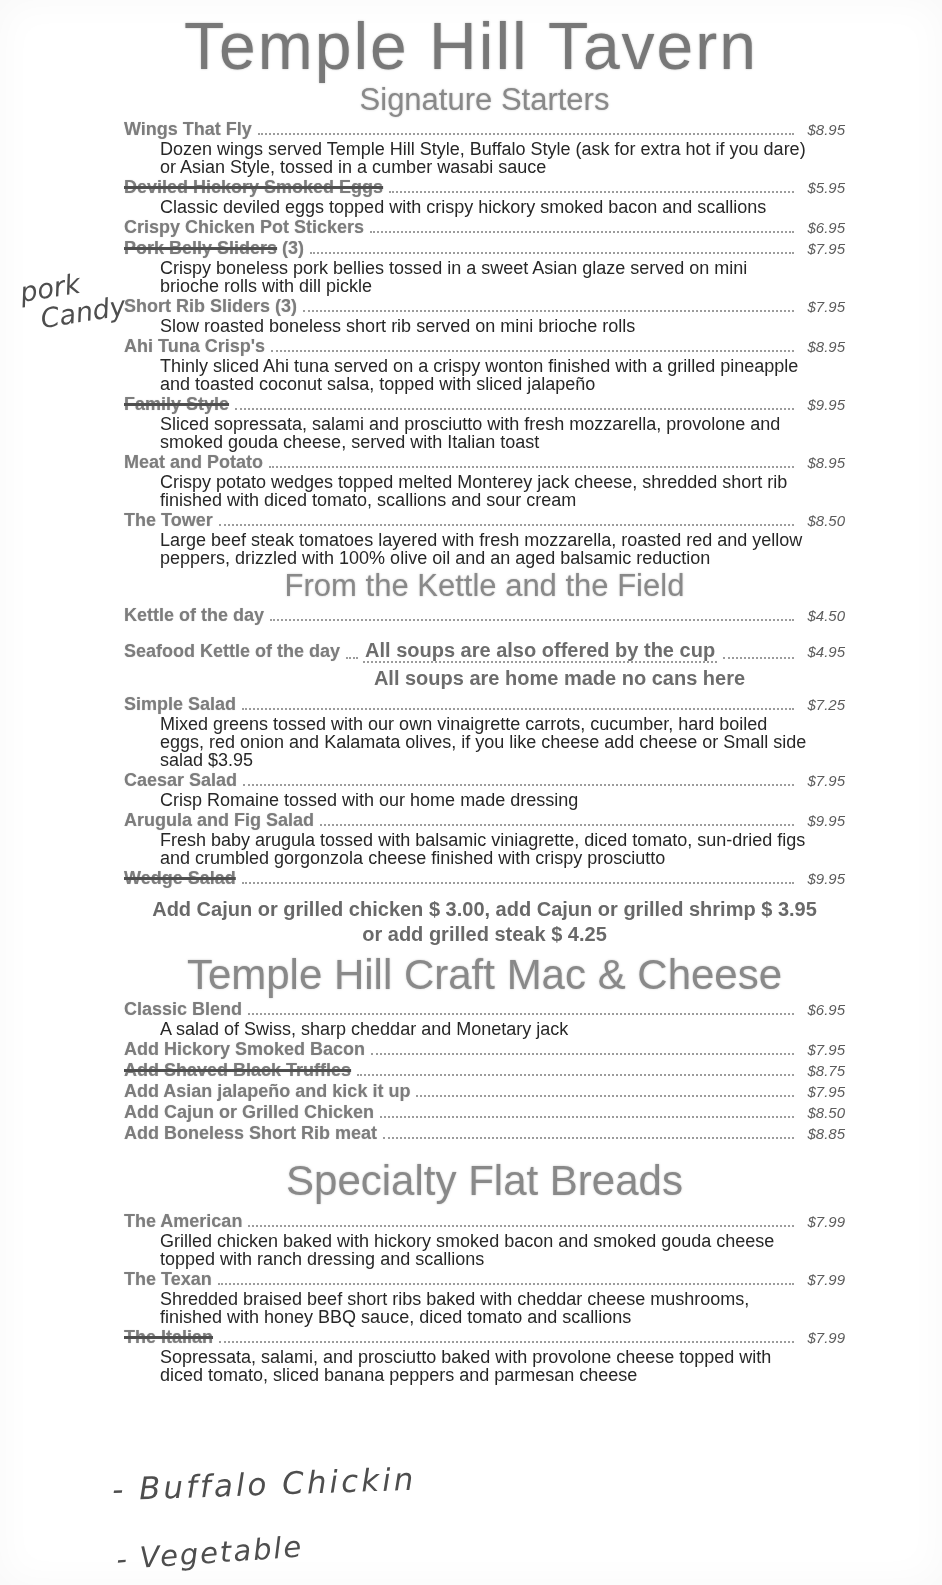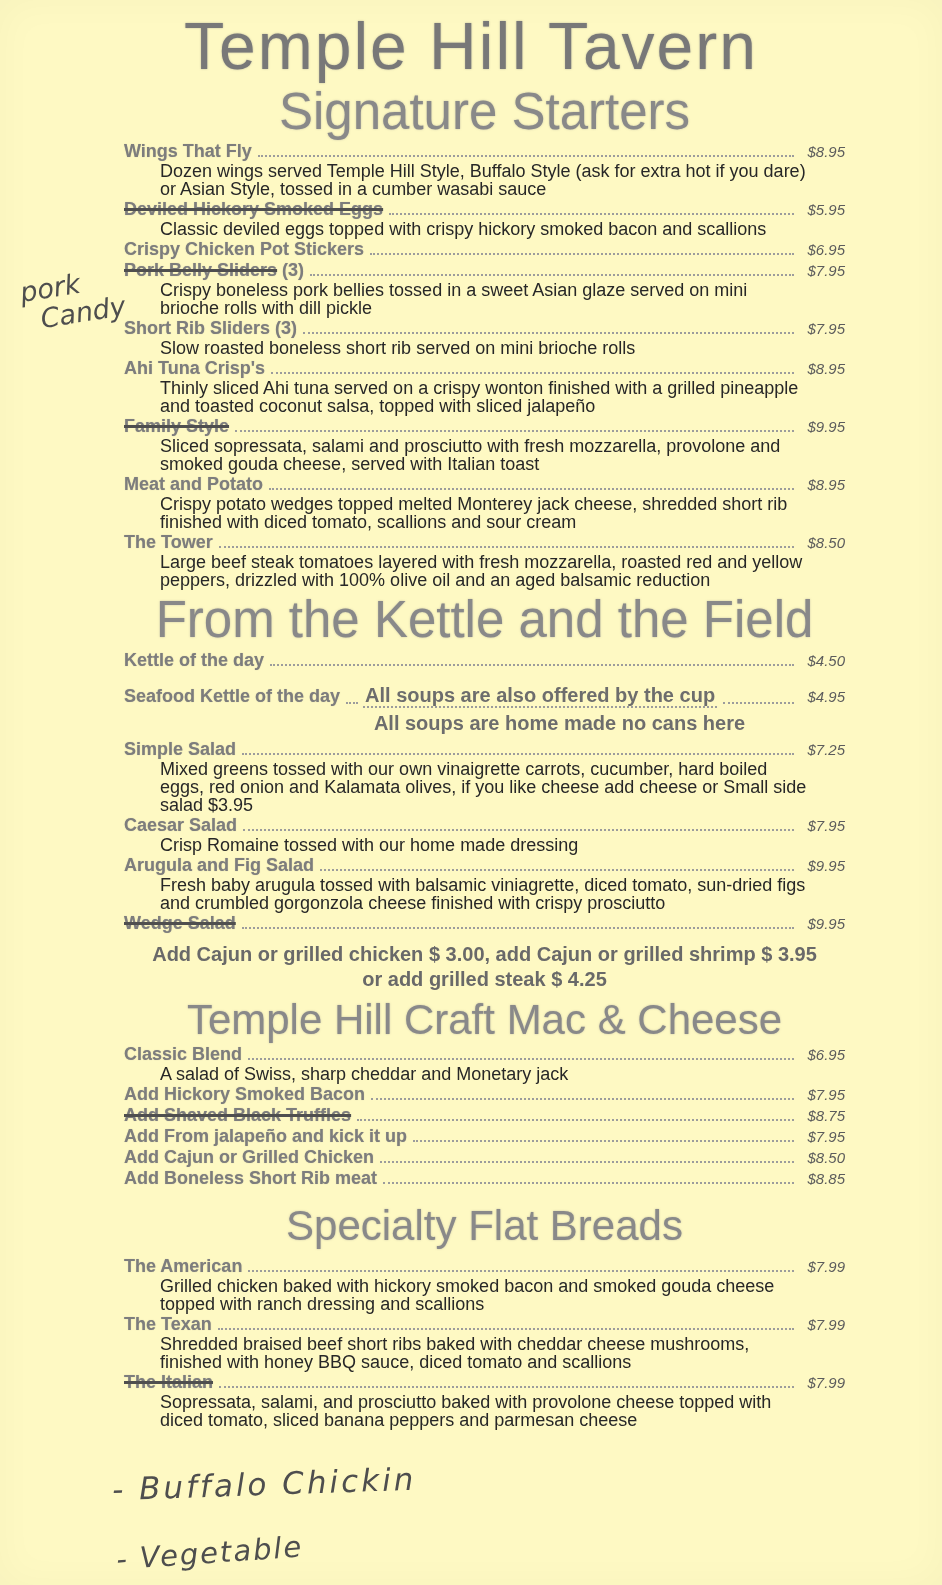--- a/index.html
+++ b/index.html
@@ -1,29 +1,29 @@
 <!DOCTYPE html>
 <html><head>
 <meta charset="utf-8">
 <style>
   html,body{margin:0;padding:0;background:#e8e8e8;}
   .page{
     position:relative;width:942px;height:1585px;margin:0 auto;
-    background:#fef9c3;overflow:hidden;
+    background:#ffffff;overflow:hidden;
     font-family:"Liberation Sans","DejaVu Sans",sans-serif;
     box-shadow:inset 0 0 40px rgba(0,0,0,0.03);
   }
   .content{margin:0 97px 0 124px;}
   .title{
     text-align:center;font-size:66px;line-height:1.05;font-weight:400;
     color:#787878;letter-spacing:2px;margin:12px 0 0;
     text-shadow:0 0 2px rgba(125,125,125,0.55);
   }
   .sec-h{
-    text-align:center;font-size:51px;line-height:1.12;font-weight:400;
+    text-align:center;font-size:31px;line-height:1.12;font-weight:400;
     color:#898989;margin:2px 0 2px;text-shadow:0 0 2px rgba(135,135,135,0.5);
   }
   .sec-h.mac{font-size:42px;margin-top:4px;}
   .sec-h.flat{font-size:42px;margin-top:14px;margin-bottom:8px;}
   .item{margin-bottom:2px;}
   .row{display:flex;align-items:baseline;}
   .nm{
     font-weight:700;color:#7d7d7d;font-size:18px;line-height:19px;
     white-space:nowrap;text-shadow:0 0 1px rgba(120,120,120,0.45);
   }
@@ -232,21 +232,21 @@
     <div class="item">
       <div class="row">
         <span class="nm struck">Add Shaved Black Truffles</span>
         <span class="dots"></span>
         <span class="pr">$8.75</span>
       </div>
     </div>
 
     <div class="item">
       <div class="row">
-        <span class="nm">Add From jalapeño and kick it up</span>
+        <span class="nm">Add Asian jalapeño and kick it up</span>
         <span class="dots"></span>
         <span class="pr">$7.95</span>
       </div>
     </div>
 
     <div class="item">
       <div class="row">
         <span class="nm">Add Cajun or Grilled Chicken</span>
         <span class="dots"></span>
         <span class="pr">$8.50</span>

